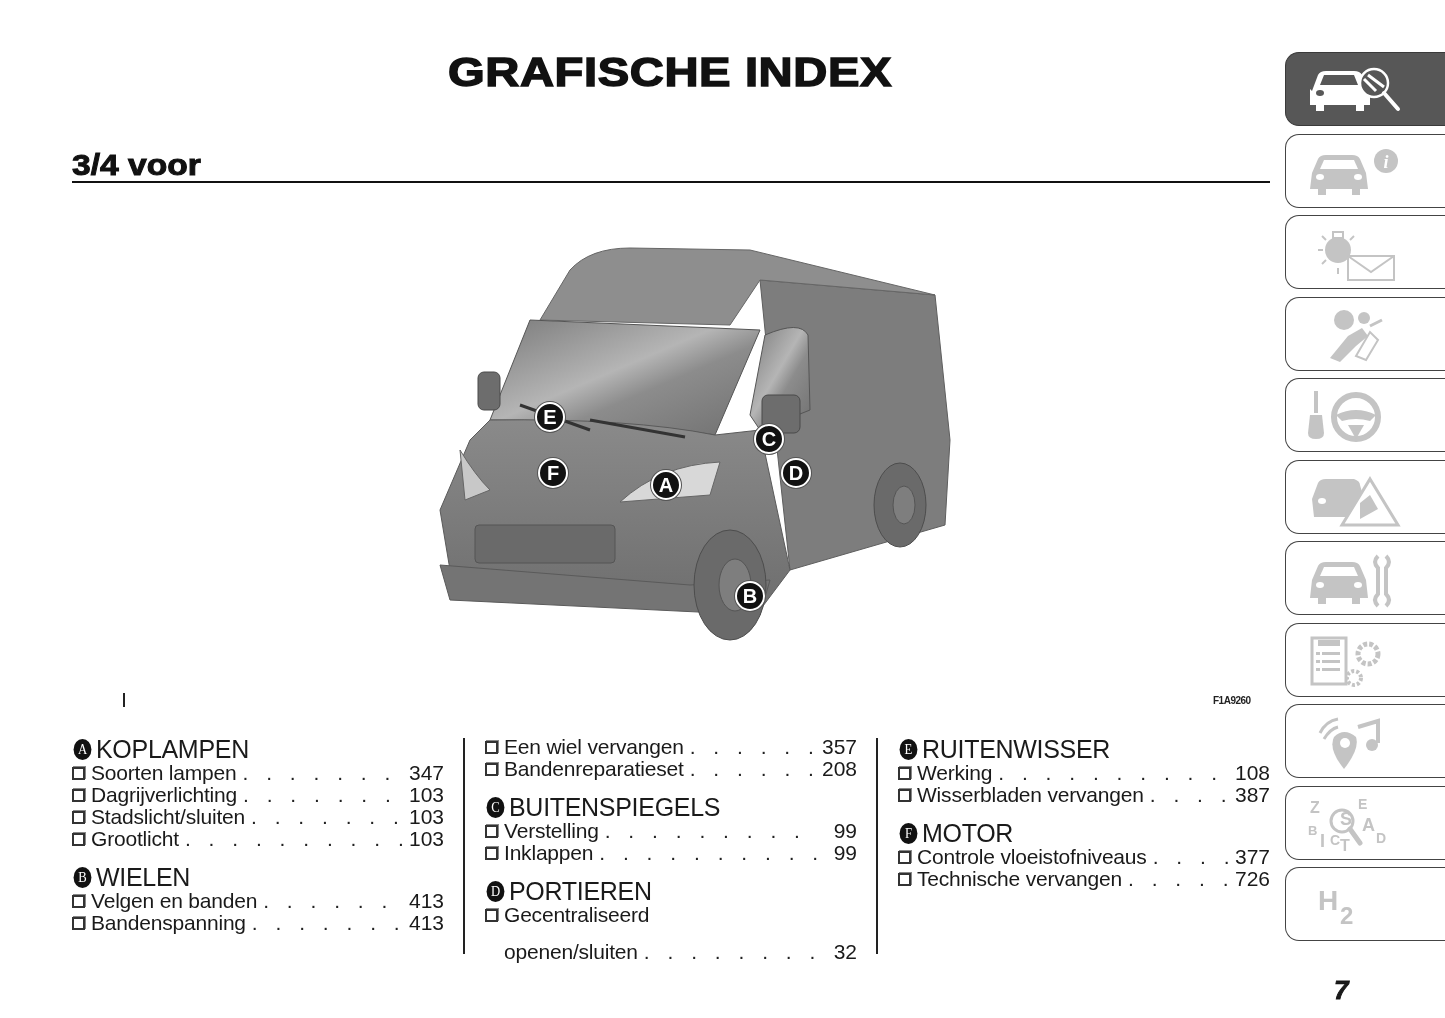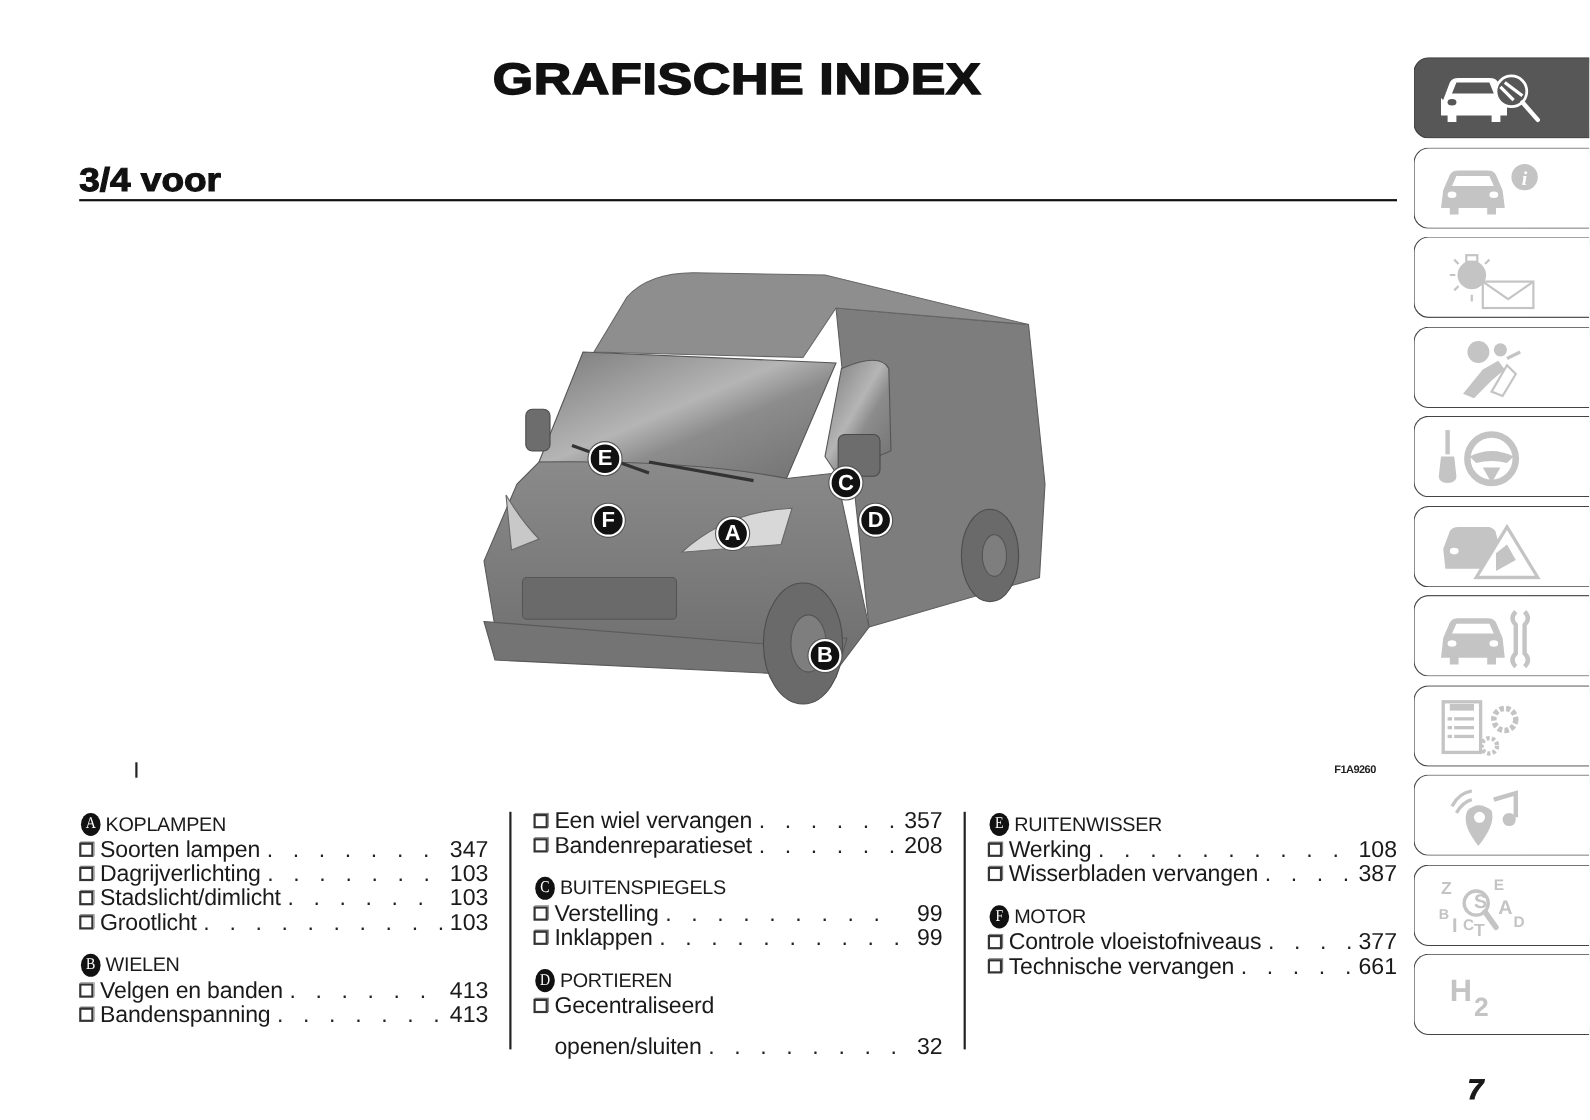--- a/index.html
+++ b/index.html
@@ -35,21 +35,21 @@
   .col-2 { left: 485px; width: 372px; }
   .col-3 { left: 898px; width: 372px; }
   .col-divider { position: absolute; top: 738px; width: 2px; height: 216px; background: #222; }
   .group { margin-bottom: 14px; }
   .group-head { display: flex; align-items: center; height: 26px; }
   .badge {
     display: inline-block; width: 21px; height: 21px; border-radius: 50%; background: #111;
     color: #fff; font-size: 15px; line-height: 21px; text-align: center; margin-right: 3px;
     font-family: "Liberation Serif", serif; transform: scaleX(0.85);
   }
-  .group-title { font-size: 18px; letter-spacing: -0.3px; text-align: center; }
+  .group-title { font-size: 25px; letter-spacing: -0.3px; text-align: center; }
   .entry { display: flex; align-items: baseline; height: 22px; white-space: nowrap; }
   .entry .box {
     display: inline-block; width: 13px; height: 13px; border: 2px solid #333; margin-right: 6px;
     position: relative; top: 0px; box-shadow: 1px -1px 0 0 #888;
   }
   .entry .label { letter-spacing: -0.2px; text-align: right; }
   .entry .dots { flex: 1; overflow: hidden; margin: 0 6px; letter-spacing: 6px; color: #222; }
   .entry .dots::before { content: ". . . . . . . . . . . . . . . . . . . . . . . . . . . . . . . . . . ."; }
   .entry .page { min-width: 34px; text-align: right; }
   .entry.cont .box { visibility: hidden; }
@@ -140,21 +140,21 @@
         <span class="page">347</span>
       </div>
     <div class="entry">
         <span class="box"></span>
         <span class="label">Dagrijverlichting</span>
         <span class="dots"></span>
         <span class="page">103</span>
       </div>
     <div class="entry">
         <span class="box"></span>
-        <span class="label">Stadslicht/dimlicht</span>
+        <span class="label">Stadslicht/sluiten</span>
         <span class="dots"></span>
         <span class="page">103</span>
       </div>
     <div class="entry">
         <span class="box"></span>
         <span class="label">Grootlicht</span>
         <span class="dots"></span>
         <span class="page">103</span>
       </div>
   </div>
@@ -260,21 +260,21 @@
     <div class="entry">
         <span class="box"></span>
         <span class="label">Controle vloeistofniveaus</span>
         <span class="dots"></span>
         <span class="page">377</span>
       </div>
     <div class="entry">
         <span class="box"></span>
         <span class="label">Technische vervangen</span>
         <span class="dots"></span>
-        <span class="page">661</span>
+        <span class="page">726</span>
       </div>
   </div>
 </div>
 
 <div class="tabs">
   <div class="tab active">
     <svg viewBox="0 0 100 58">
       <path d="M8 30 L14 14 Q16 10 22 10 L50 10 Q56 10 58 14 L62 24 L66 26 L66 44 L60 44 L60 50 L52 50 L52 44 L20 44 L20 50 L12 50 L12 44 L6 44 L6 28 Z" fill="#fff"></path>
       <path d="M16 24 L20 14 L50 14 L54 24 Z" fill="#575757"></path>
       <ellipse cx="16" cy="32" rx="4" ry="3" fill="#575757"></ellipse>

